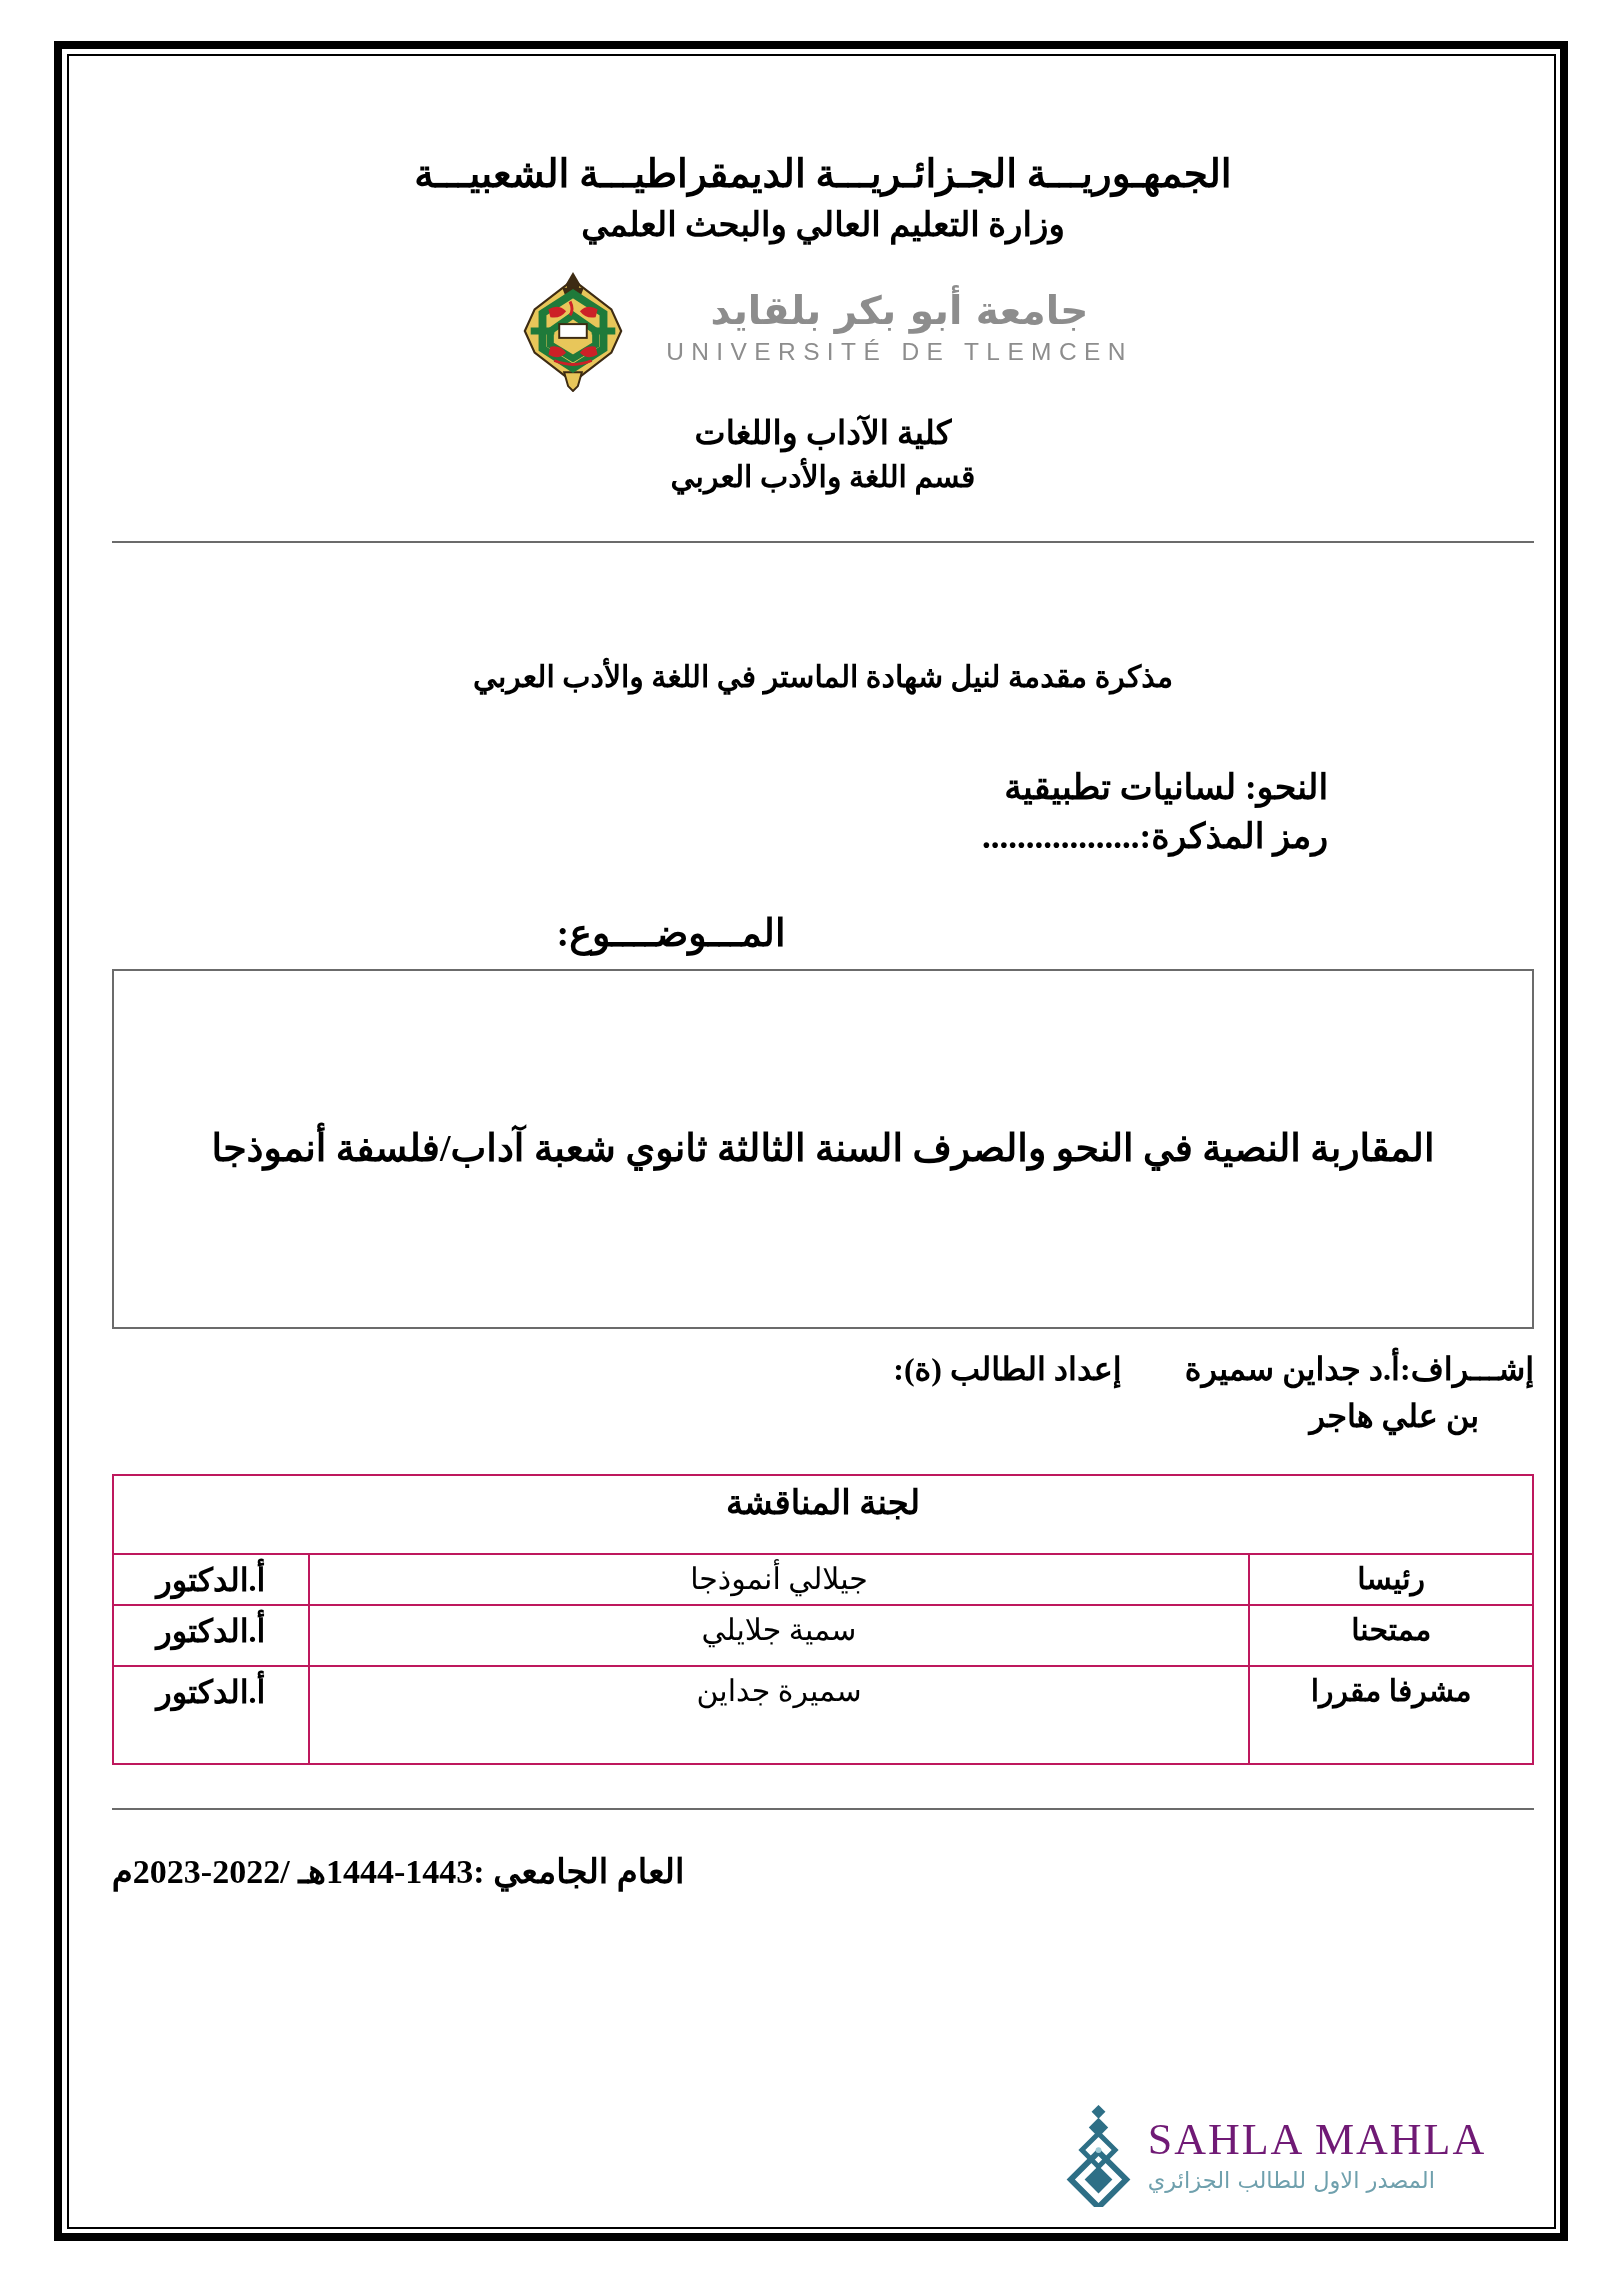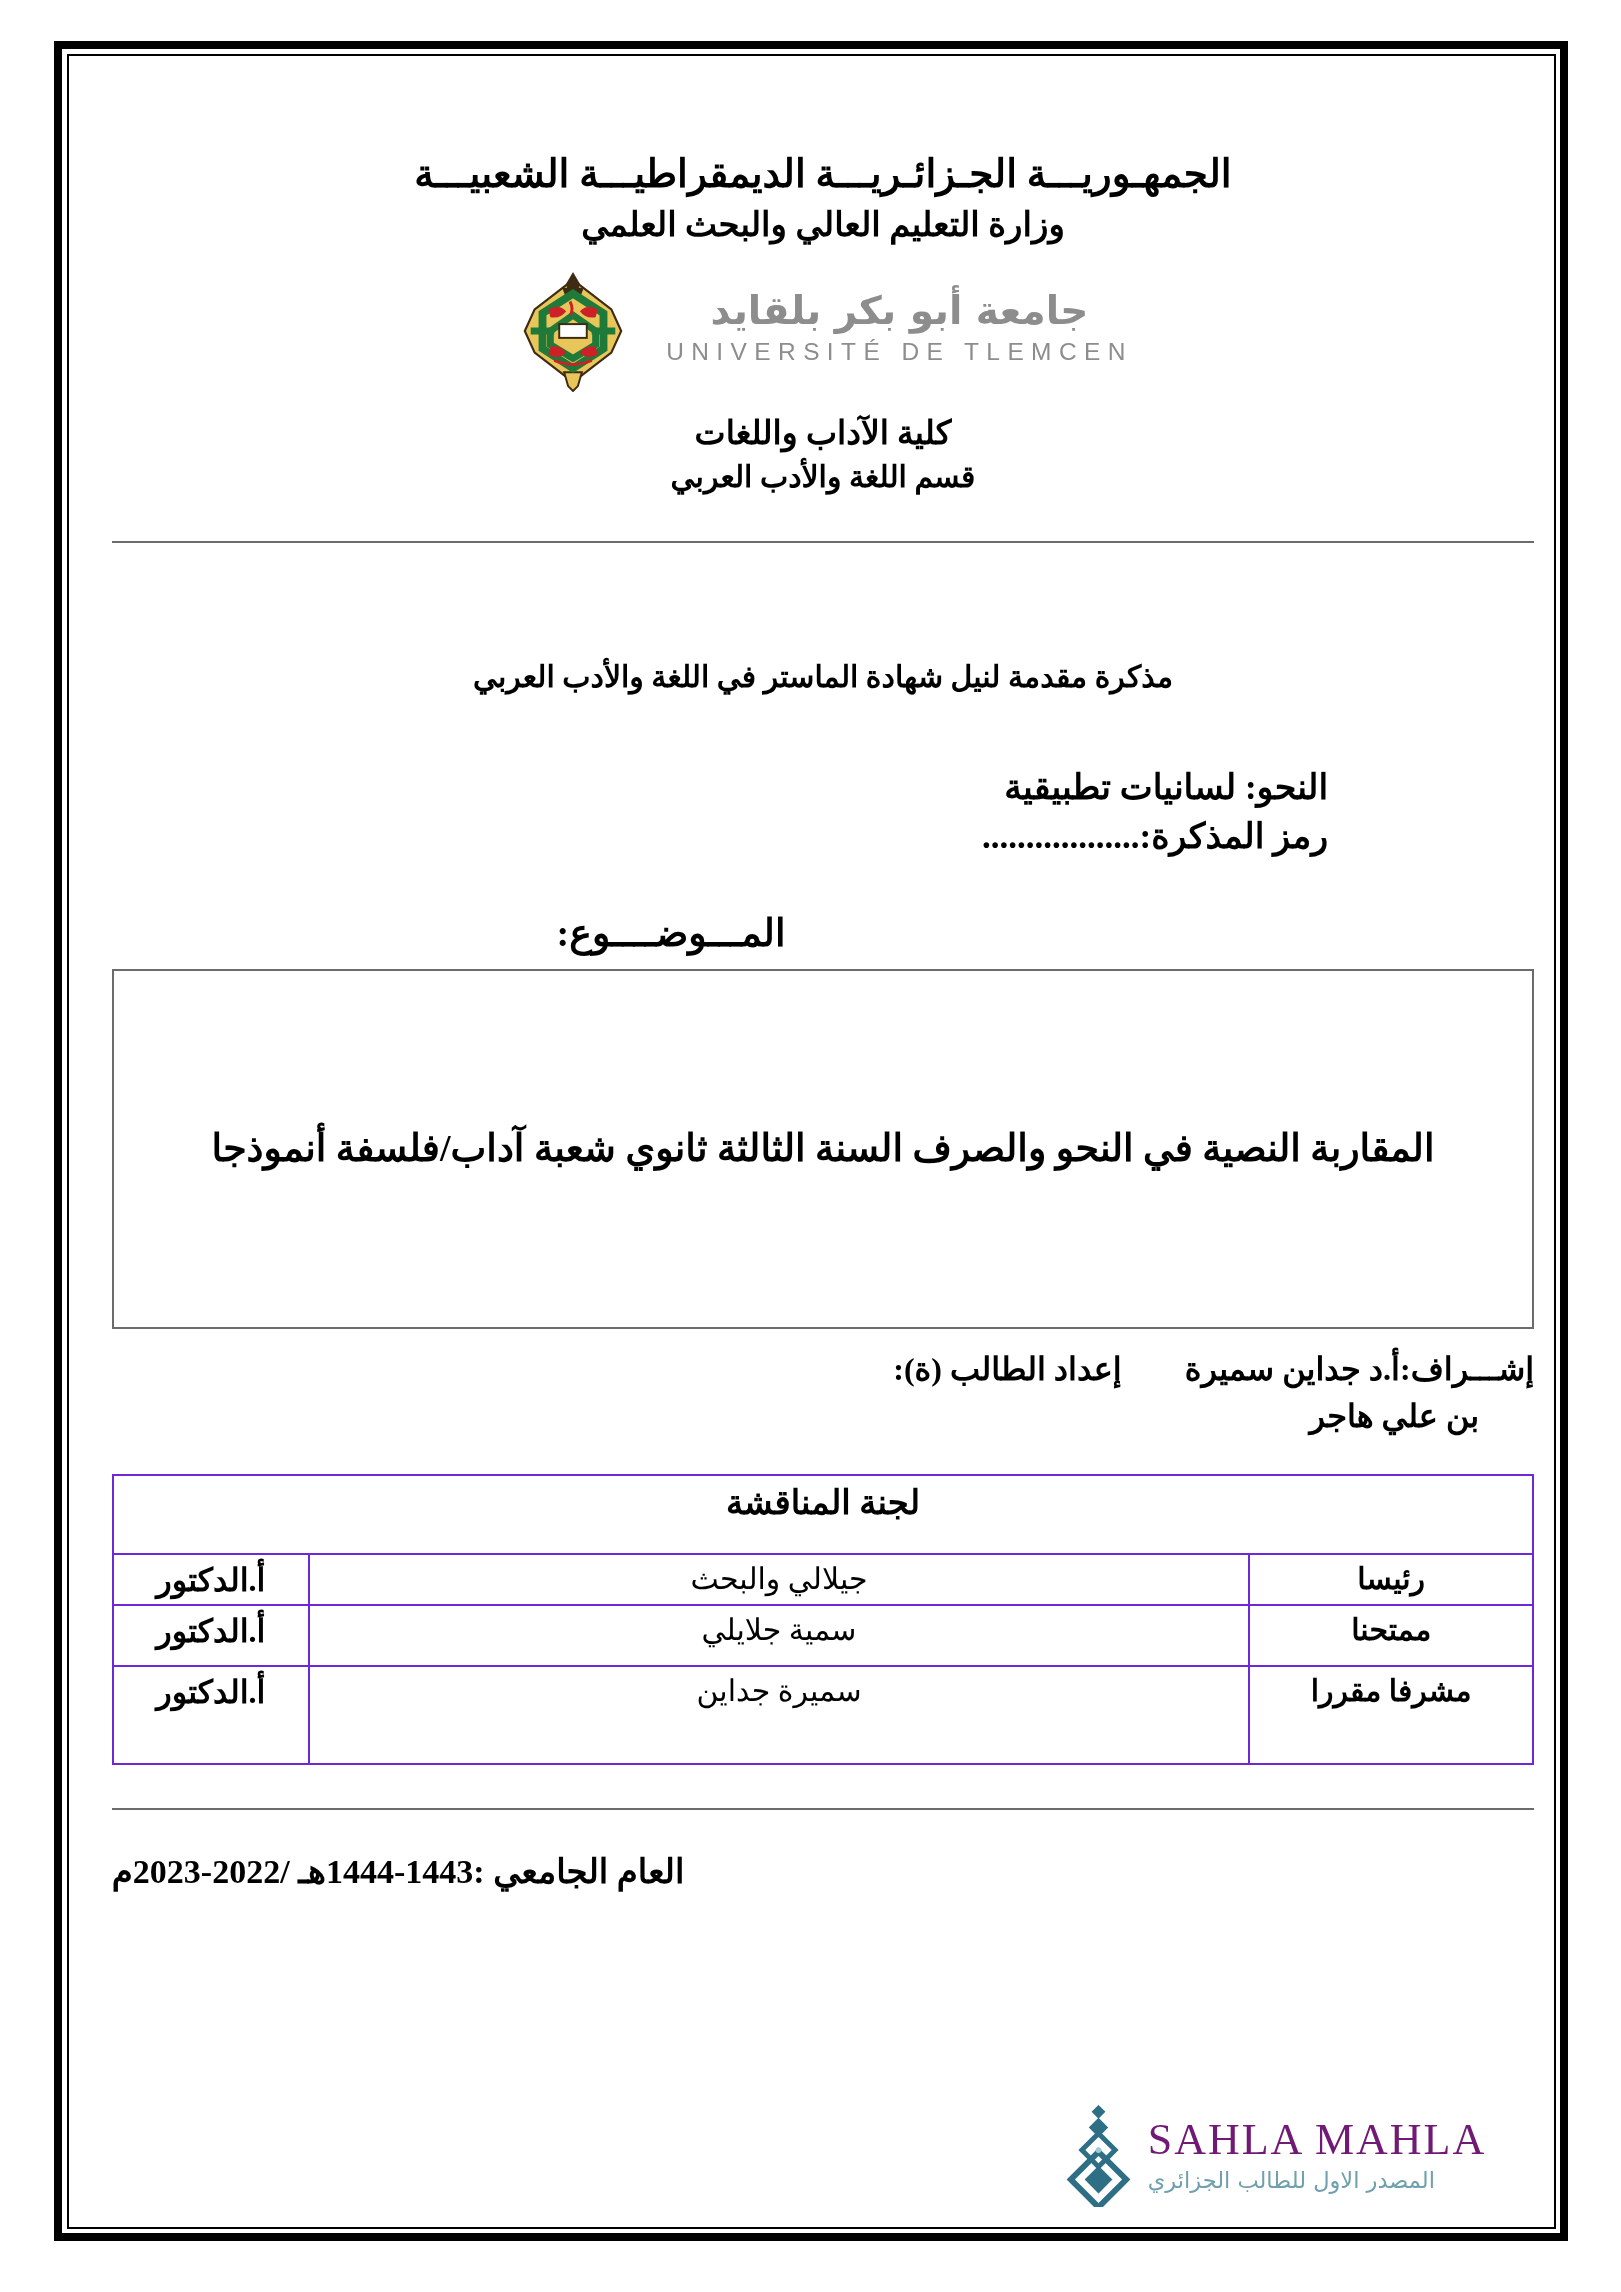--- a/index.html
+++ b/index.html
@@ -230,21 +230,21 @@
   }
 
   
   .jury-table {
     margin-top: 35px;
     width: 100%;
     border-collapse: collapse;
     table-layout: fixed;
   }
   .jury-table td, .jury-table th {
-    border: 2px solid #6d28d9;
+    border: 2px solid #be185d;
     vertical-align: top;
     padding: 5.9px 13.7px 0 13.7px;
   }
   .jury-head {
     text-align: center;
     font-family: "Liberation Serif", "DejaVu Serif", serif;
     font-weight: bold;
     font-size: 34px;
     height: 71px;
   }
@@ -401,21 +401,21 @@
         <col class="col-role">
         <col class="col-name">
         <col class="col-title">
       </colgroup>
       <tbody>
         <tr>
           <td class="jury-head" colspan="3">لجنة المناقشة</td>
         </tr>
         <tr class="row-h-1">
           <td class="cell-role">رئيسا</td>
-          <td class="cell-name">جيلالي والبحث</td>
+          <td class="cell-name">جيلالي أنموذجا</td>
           <td class="cell-title">أ.الدكتور</td>
         </tr>
         <tr class="row-h-2">
           <td class="cell-role">ممتحنا</td>
           <td class="cell-name">سمية جلايلي</td>
           <td class="cell-title">أ.الدكتور</td>
         </tr>
         <tr class="row-h-3">
           <td class="cell-role">مشرفا مقررا</td>
           <td class="cell-name">سميرة جداين</td>

